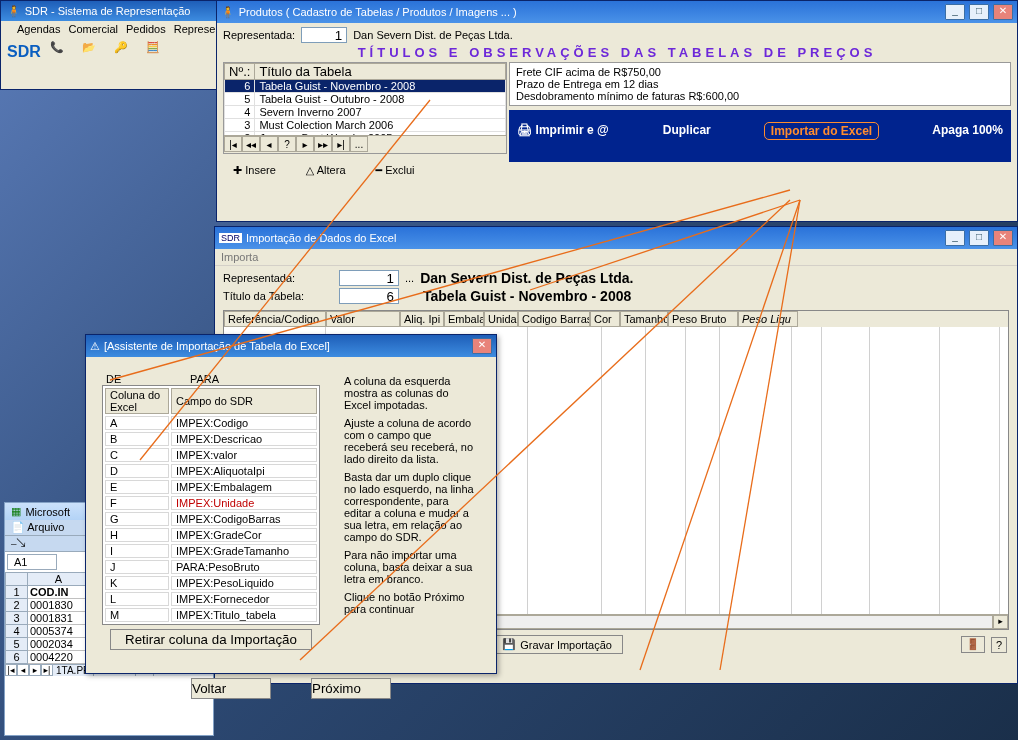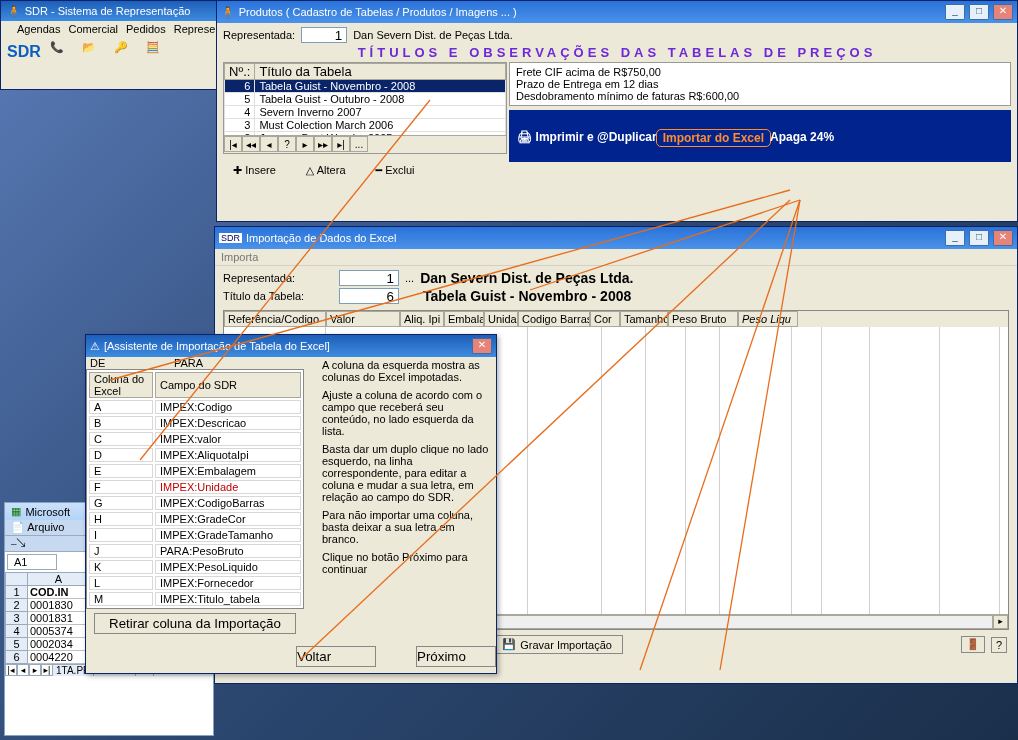--- a/index.html
+++ b/index.html
@@ -53,21 +53,21 @@
 .tbl-box td { border:1px solid #e0e0e0; padding:0 4px; font-size:11px;}
 .tbl-box td.num { text-align:right; width:28px;}
 .tbl-box tr.sel td { background:#0a246a; color:#fff;}
 .tbl-nav { background:#ece9d8; height:18px; display:flex; gap:0; border-top:1px solid #aca899;}
 .tbl-nav button { width:18px; height:16px; font-size:10px; background:#ece9d8; border:1px solid #aca899; cursor:pointer;}
 .obs-box { flex:1; background:#fff; border:1px solid #999; padding:3px 6px; font-size:11px; height:52px;}
 .funcoes {
   background:#00238e; color:#fff; height:52px; margin-top:2px; padding:4px 8px; position:relative;
 }
 .funcoes-title { letter-spacing:5px; font-weight:bold; font-size:13px; text-align:center; color:#ffd040;}
-.funcoes-row { display:flex; margin-top:16px; font-size:12px; font-weight:bold;}
+.funcoes-row { display:flex; margin-top:9px; font-size:12px; font-weight:bold;justify-content:space-between;}
 .funcoes-row span { color:#fff; cursor:pointer;}
 .funcoes-row .hot { color:#ff8c2e; outline:1px solid #ff8c2e; border-radius:4px; padding:1px 6px;}
 .action-bar { display:flex; gap:30px; padding:2px 10px; font-size:11px;}
 .action-bar span { cursor:pointer;}
 
 
 .win-import {
   position:absolute; left:214px; top:226px; width:804px; height:458px;
   border:1px solid #0a246a; background:#ece9d8;
 }
@@ -87,29 +87,29 @@
 .btn { background:#ece9d8; border:1px solid #888; padding:2px 10px; cursor:pointer; display:inline-flex; align-items:center; gap:4px;}
 .btn.small { padding:1px 4px;}
 
 
 .wizard {
   position:absolute; left:85px; top:334px; width:412px; height:340px;
   background:#ece9d8; border:1px solid #0a246a; box-shadow:2px 2px 5px rgba(0,0,0,.3);
   z-index: 50;
 }
 .wizard .titlebar-lg { background:linear-gradient(#1e5eb8,#3d8ce0);}
-.wizard .wbody { padding:0; display:flex; gap:12px;}
+.wizard .wbody { padding:16px; display:flex; gap:18px;}
 .map-tbl { border:1px solid #888; background:#fff; width:218px;}
 .map-tbl th { background:#ece9d8; border:1px solid #aca899; text-align:left; padding:0 4px; font-weight:normal;}
 .map-tbl td { border:1px solid #d8d8d8; padding:0 4px; font-size:11px;}
 .map-tbl td.red { color:#c00000;}
 .desc { flex:1; font-size:11px; padding:2px 6px;}
 .desc p { margin-bottom:6px;}
 .wizard .wide-btn { display:block; width:calc(100% - 16px); margin:4px 8px; background:#ece9d8; border:1px solid #888; padding:2px 0; text-align:center; cursor:pointer;}
-.wizard .btnrow { display:flex; justify-content:flex-end; gap:40px; padding:8px 0;}
+.wizard .btnrow { display:flex; justify-content:center; gap:40px; padding:8px 0;}
 .wizard .btnrow button { width:80px; padding:2px 0;}
 
 
 .excel {
   position:absolute; left:4px; top:502px; width:210px; height:234px;
   background:#fff; border:1px solid #84a2c6;
 }
 .excel .xtitle { background:linear-gradient(#cbe1fb,#b3d3f6); padding:2px 6px; display:flex; align-items:center; gap:4px; font-size:11px;}
 .excel .xbar { background:#c6d9f0; padding:1px 6px; font-size:11px; border-bottom:1px solid #9ab;}
 .excel .cref { border:1px solid #9ab; margin:2px; padding:1px 6px; width:50px; font-size:11px;}
@@ -214,21 +214,21 @@
         <div class="obs-box">
           <div>Frete CIF acima de R$750,00</div>
           <div>Prazo de Entrega em 12 dias</div>
           <div>Desdobramento mínimo de faturas R$:600,00</div>
         </div>
         <div class="funcoes">
           <div class="funcoes-row">
             <span>🖨 <span>Imprimir e @</span></span>
             <span>Duplicar</span>
             <span class="hot">Importar do Excel</span>
-            <span>Apaga 24%</span>
+            <span>Apaga 100%</span>
           </div>
         </div>
       </div>
     </div>
     <div class="action-bar">
       <span>✚ <span>Insere</span></span>
       <span>△ <span>Altera</span></span>
       <span>━ <span>Exclui</span></span>
     </div>
   </div>
@@ -376,21 +376,21 @@
             <tr>
               <td>M</td>
               <td class="">IMPEX:Titulo_tabela</td>
             </tr>
           </tbody>
       </table>
       <button class="wide-btn">Retirar coluna da Importação</button>
     </div>
     <div class="desc">
       <p>A coluna da esquerda mostra as colunas do Excel impotadas.</p>
-      <p>Ajuste a coluna de acordo com o campo que receberá seu conteúdo, no lado esquerda da lista.</p>
+      <p>Ajuste a coluna de acordo com o campo que receberá seu receberá, no lado direito da lista.</p>
       <p>Basta dar um duplo clique no lado esquerdo, na linha correspondente, para editar a coluna e mudar a sua letra, em relação ao campo do SDR.</p>
       <p>Para não importar uma coluna, basta deixar a sua letra em branco.</p>
       <p>Clique no botão Próximo para continuar</p>
     </div>
   </div>
   <div class="btnrow">
     <button class="btn">Voltar</button>
     <button class="btn">Próximo</button>
   </div>
 </div>

